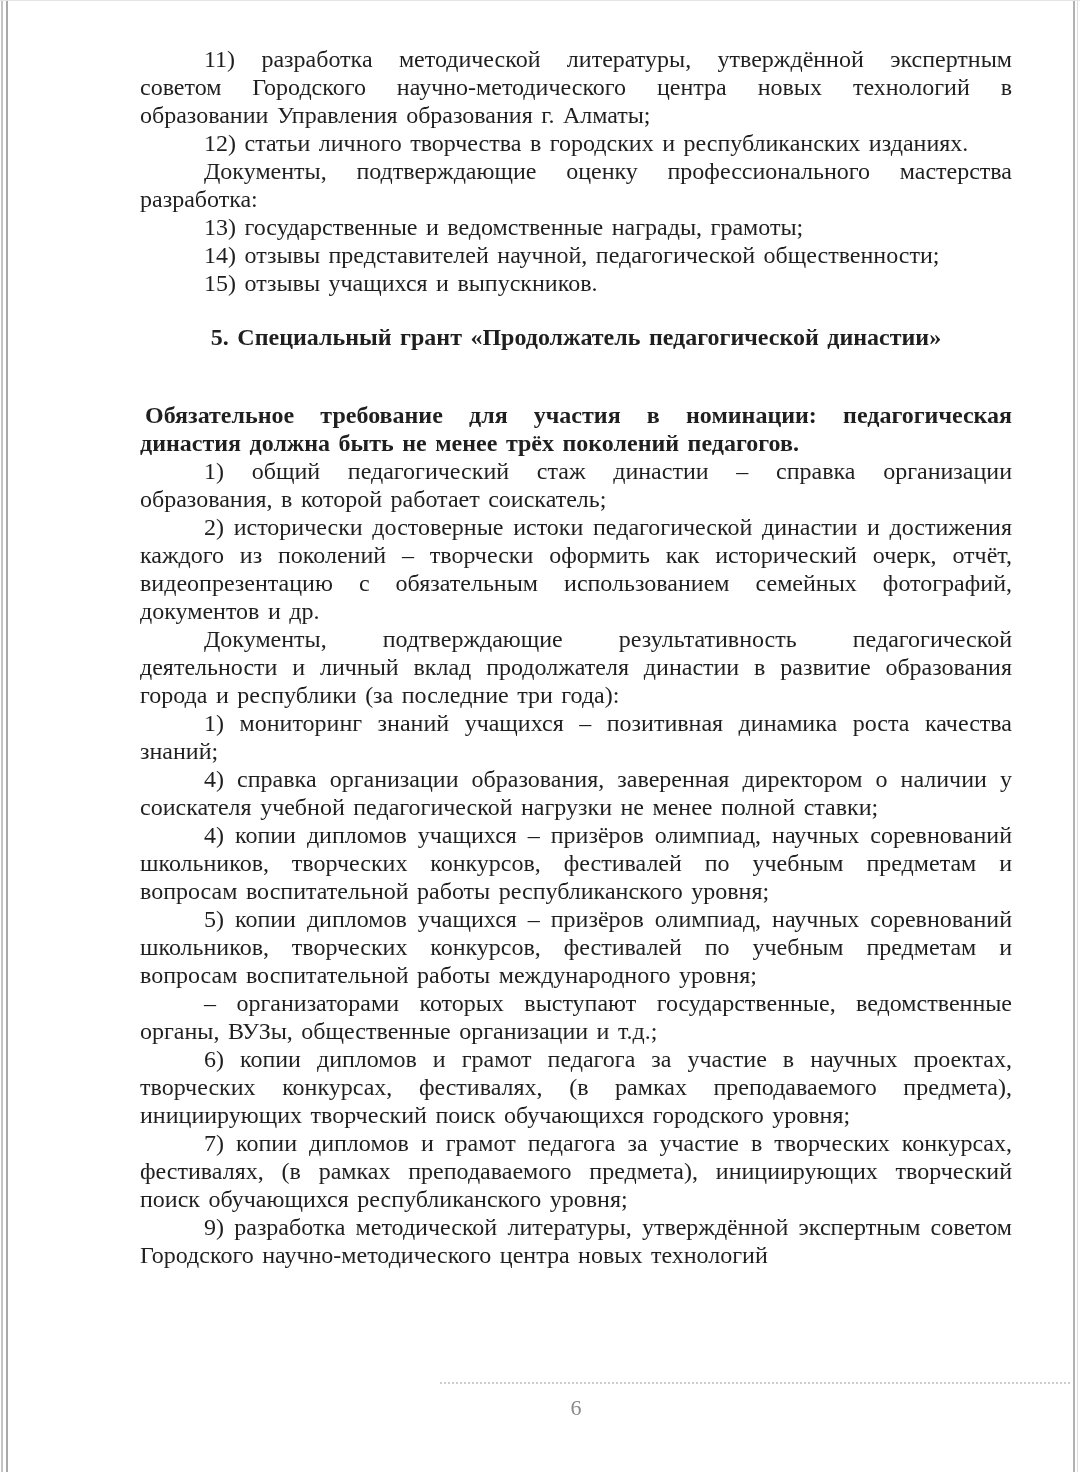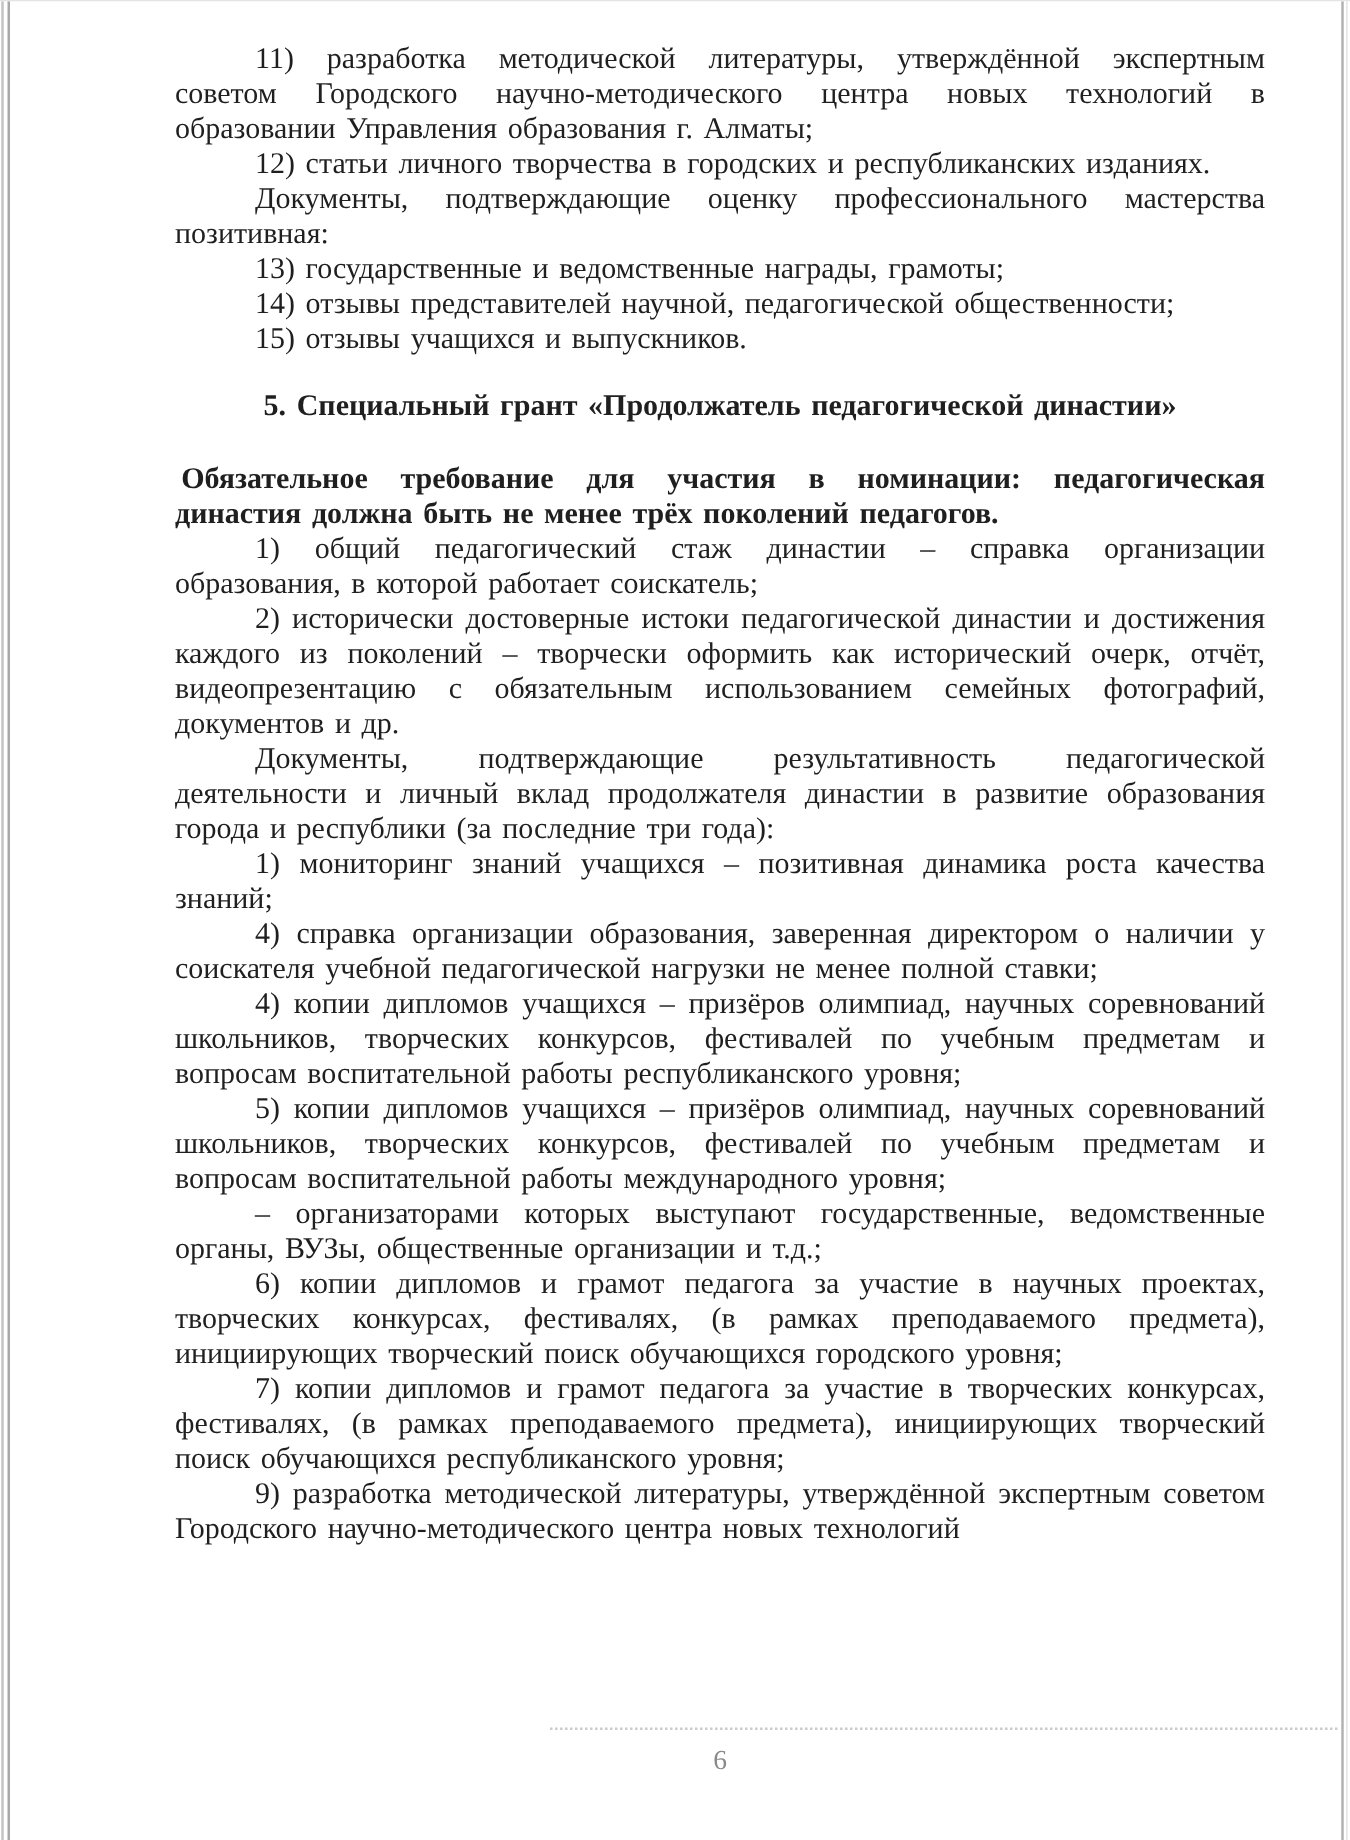--- a/index.html
+++ b/index.html
@@ -39,38 +39,38 @@
     position: absolute;
     left: 440px;
     width: 630px;
     top: 1381px;
     border-top: 2px dotted #cccccc;
     height: 0;
   }
   #content {
     position: absolute;
     left: 140px;
-    top: 4px;
+    top: 16px;
     width: 872px;
     padding-top: 28px;
   }
   #content p {
     margin: 0;
     font-size: 24px;
     line-height: 28px;
     text-align: justify;
     text-indent: 64px;
     word-spacing: 2.5px;
   }
   #content p.heading {
     text-align: center;
     text-indent: 0;
     font-weight: bold;
     margin-top: 26px;
-    margin-bottom: 30px;
+    margin-bottom: 50px;
   }
   #content p.requirement {
     font-weight: bold;
     text-indent: 5px;
   }
   .footer {
     position: absolute;
     left: 140px;
     width: 872px;
     top: 1394px;
@@ -87,21 +87,21 @@
 
   <div class="edge-left-1"></div>
   <div class="edge-left-2"></div>
   <div class="edge-right-1"></div>
   <div class="edge-right-2"></div>
   <div class="scan-artifact"></div>
 
   <div id="content">
     <p>11) разработка методической литературы, утверждённой экспертным советом Городского научно-методического центра новых технологий  в образовании Управления образования г. Алматы;</p>
     <p>12) статьи личного творчества в городских и республиканских изданиях.</p>
-    <p>Документы, подтверждающие оценку профессионального мастерства позитивная:</p>
+    <p>Документы, подтверждающие оценку профессионального мастерства разработка:</p>
     <p>13) государственные и ведомственные награды, грамоты;</p>
     <p>14) отзывы представителей научной, педагогической общественности;</p>
     <p>15) отзывы учащихся и выпускников.</p>
     <p class="heading">5. Специальный грант «Продолжатель педагогической династии»</p>
     <p class="requirement">Обязательное требование для участия в номинации: педагогическая династия должна быть не менее трёх поколений педагогов.</p>
     <p>1) общий педагогический стаж династии – справка организации образования, в которой работает соискатель;</p>
     <p>2) исторически достоверные истоки педагогической династии и достижения каждого из поколений – творчески оформить как исторический очерк, отчёт, видеопрезентацию с обязательным использованием семейных фотографий, документов и др.</p>
     <p>Документы, подтверждающие результативность педагогической деятельности и личный вклад продолжателя династии в развитие образования города и республики (за последние три года):</p>
     <p>1) мониторинг знаний учащихся – позитивная динамика роста качества знаний;</p>
     <p>4) справка организации образования, заверенная директором о наличии у соискателя учебной педагогической нагрузки не менее полной ставки;</p>

